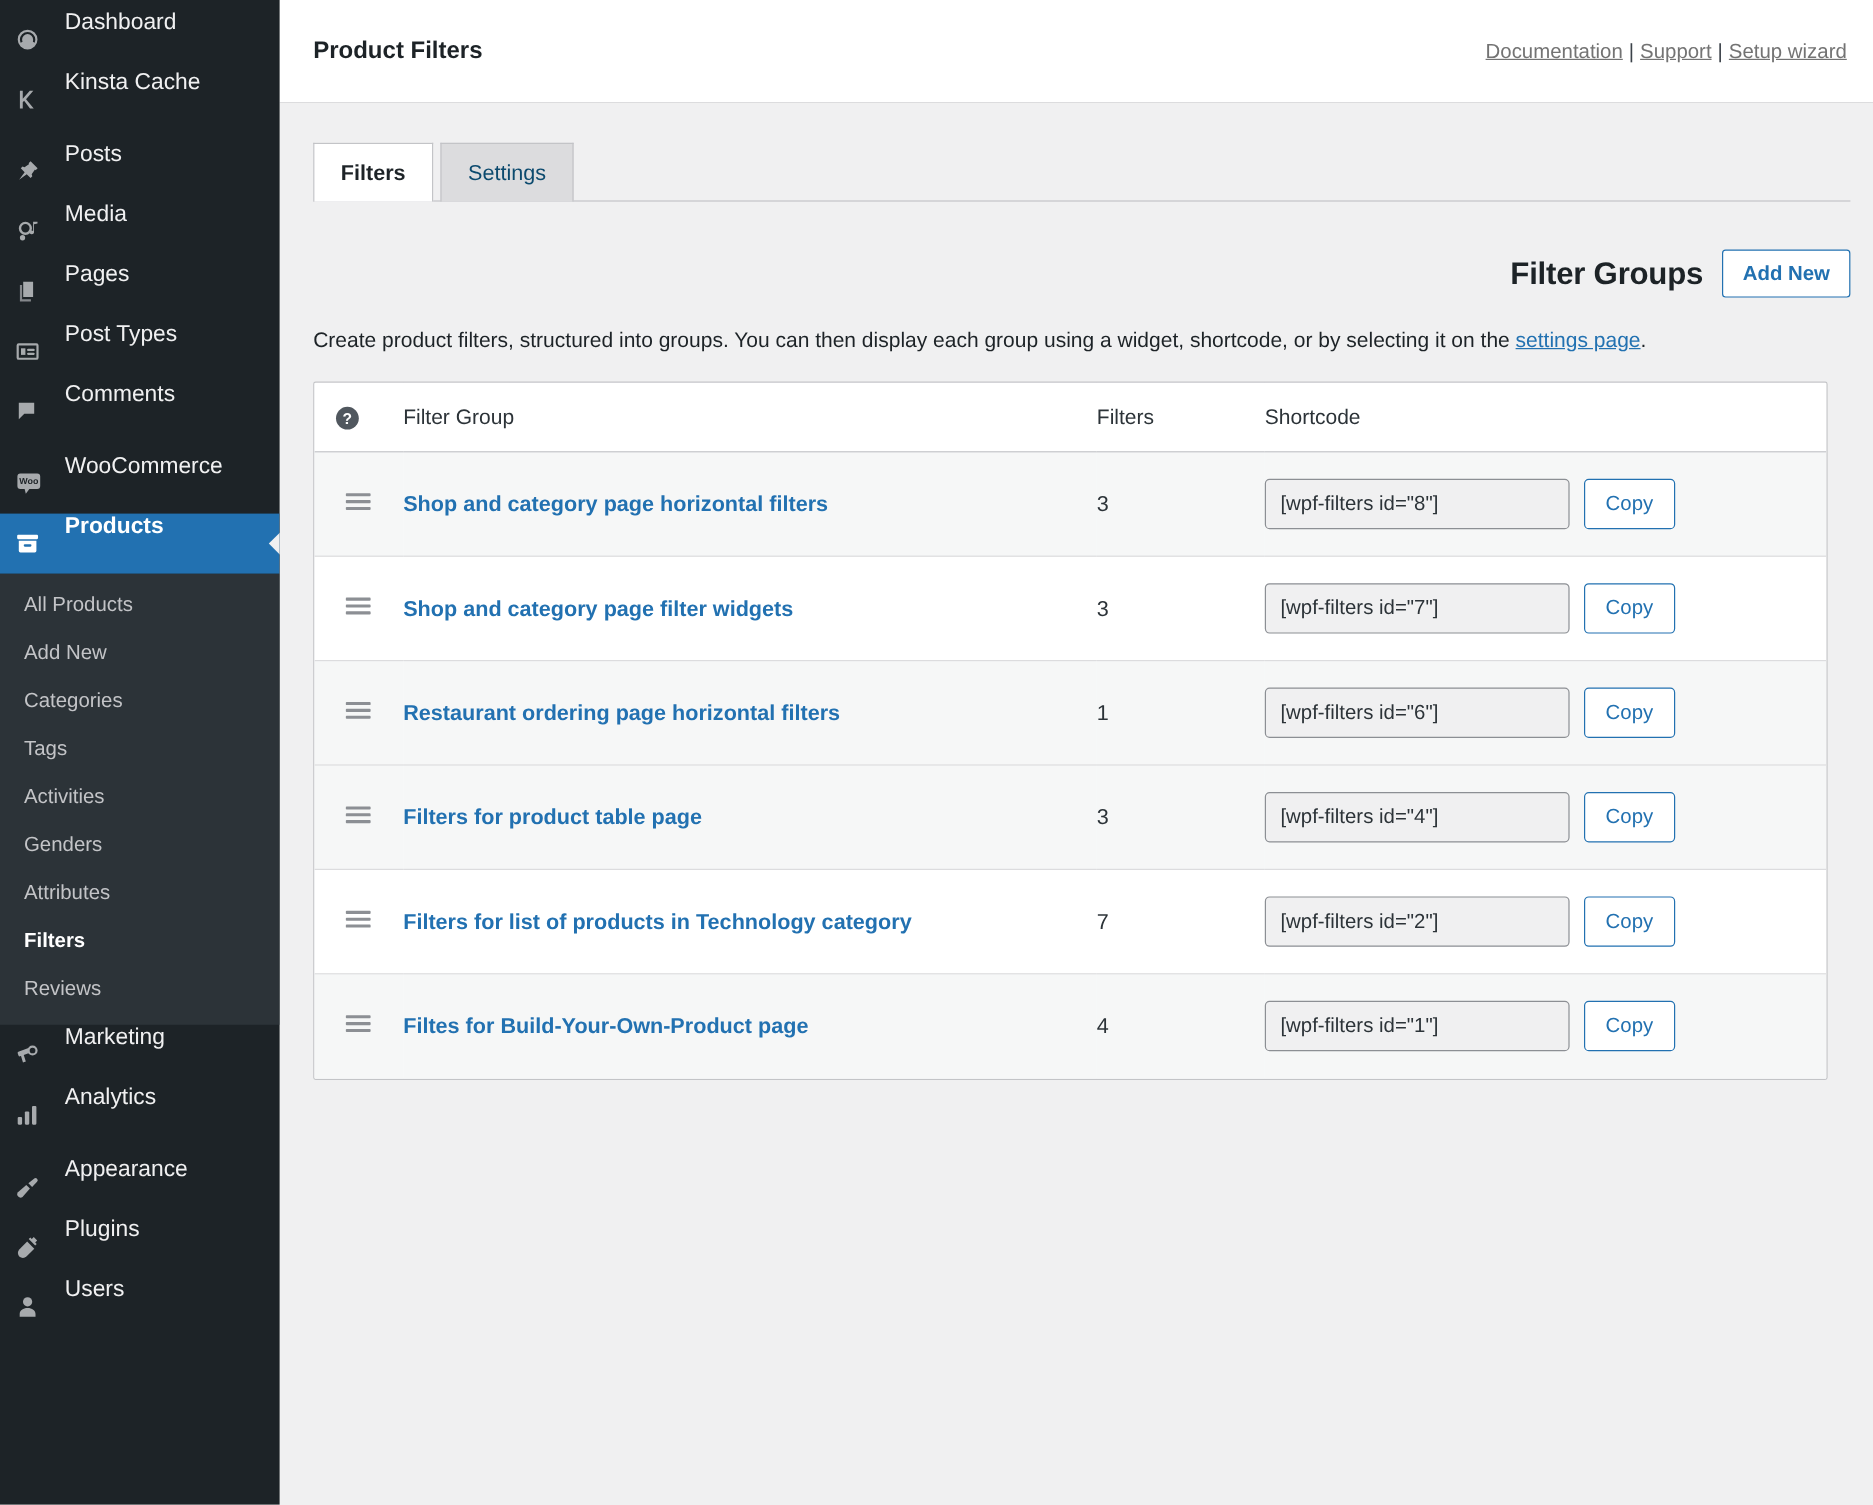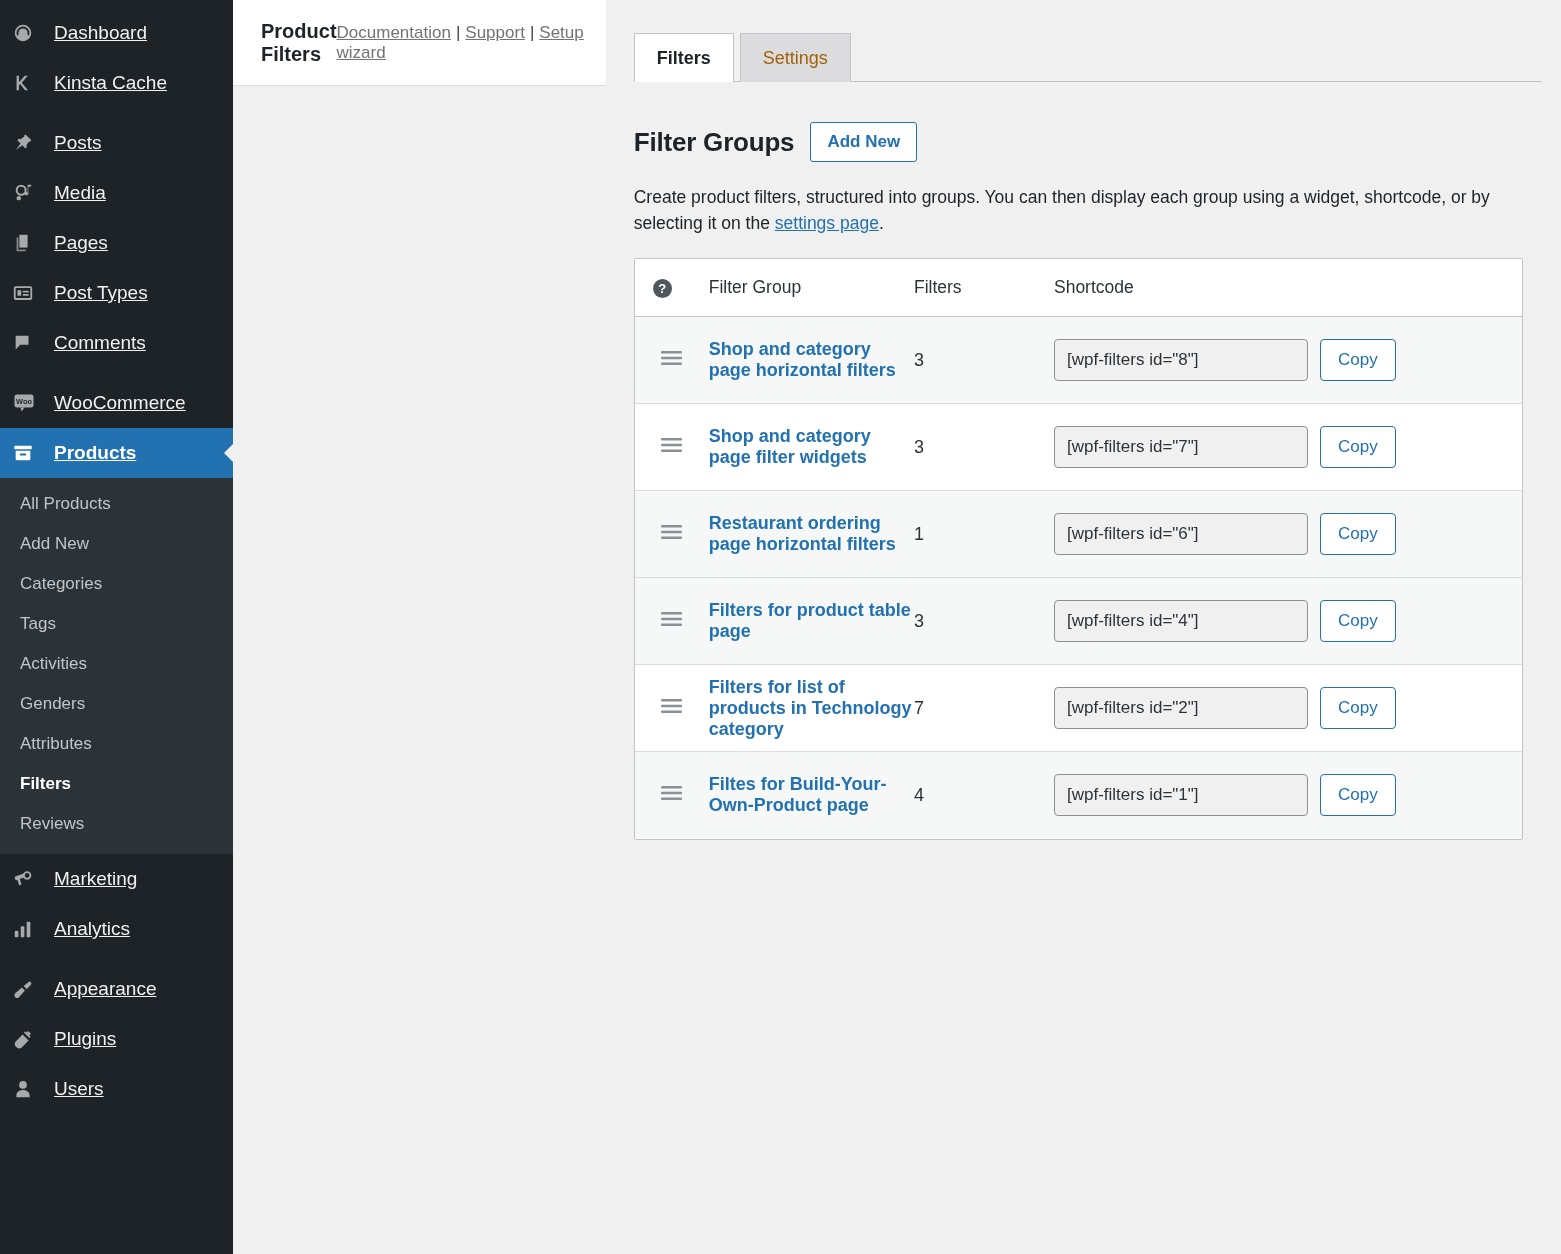--- a/index.html
+++ b/index.html
@@ -14,28 +14,27 @@
   
   .sidebar {
     width: 233px; flex: 0 0 233px;
     background: #1d2327;
     color: #f0f0f1;
     padding-top: 8px;
     position: relative;
     overflow: hidden;
   }
   .menu-item {
-    display: flex; align-items: center;
+    display: flex; 
     height: 50px;
     padding-left: 12px;
     font-size: 19px;
     color: #f0f0f1;
     cursor: pointer;
     position: relative;
-    text-decoration: underline;
   }
   .menu-item .mi-ico {
     width: 36px; flex: 0 0 36px;
     display: flex; align-items: center; justify-content: flex-start;
     color: #a7aaad;
   }
   .menu-item .mi-label { padding-left: 6px; white-space: nowrap; }
   .menu-item.active {
     background: #2271b1;
     color: #fff;
@@ -59,21 +58,21 @@
     color: #c3c4c7;
     cursor: pointer;
     line-height: 24px;
   }
   .submenu-item.current { color: #fff; font-weight: 700; }
 
   
   svg.ic { display:block; }
 
   
-  .main { flex: 1 1 auto; display: flex; flex-direction: row; min-width: 0; }
+  .main { flex: 1 1 auto; display: flex; flex-direction: column; min-width: 0; }
   .topbar {
     height: 86px; flex: 0 0 86px;
     background: #fff;
     display: flex; align-items: center; justify-content: space-between;
     padding: 0 22px 0 28px;
     border-bottom: 1px solid #dcdcde;
   }
   .page-title { font-size: 20px; font-weight: 700; color: #1d2327; }
   .toplinks { font-size: 17px; color: #3c434a; }
   .toplinks a { color: #737373; text-decoration: underline; cursor: pointer; }
@@ -89,31 +88,32 @@
     padding: 12px 22px 12px 22px;
     line-height: 24px;
     border: 1px solid #c3c4c7;
     border-bottom: none;
     cursor: pointer;
     margin-right: 6px;
     position: relative;
     top: 1px;
   }
   .tab.active { background: #fff; color: #1d2327; font-weight: 700; border-color: #c3c4c7; }
-  .tab.inactive { background: #dcdcde; color: #a16207; }
+  .tab.inactive { background: #dcdcde; color: #0c4a6e; }
   .tabs-rule {
     height: 1px; background: #c3c4c7;
     margin-left: 28px; margin-right: 0;
     position: relative; z-index: 1;
   }
 
   
   .fg-head {
     display: flex; align-items: center; gap: 16px;
     padding: 40px 0 0 28px;
+    justify-content: flex-end;
   }
   .fg-title { font-size: 26px; font-weight: 700; color: #1d2327; letter-spacing: -0.2px; }
   .btn-secondary {
     background: #fff;
     border: 1px solid #2271b1;
     color: #2271b1;
     font-weight: 700;
     font-size: 17px;
     padding: 8px 16px;
     border-radius: 3px;

